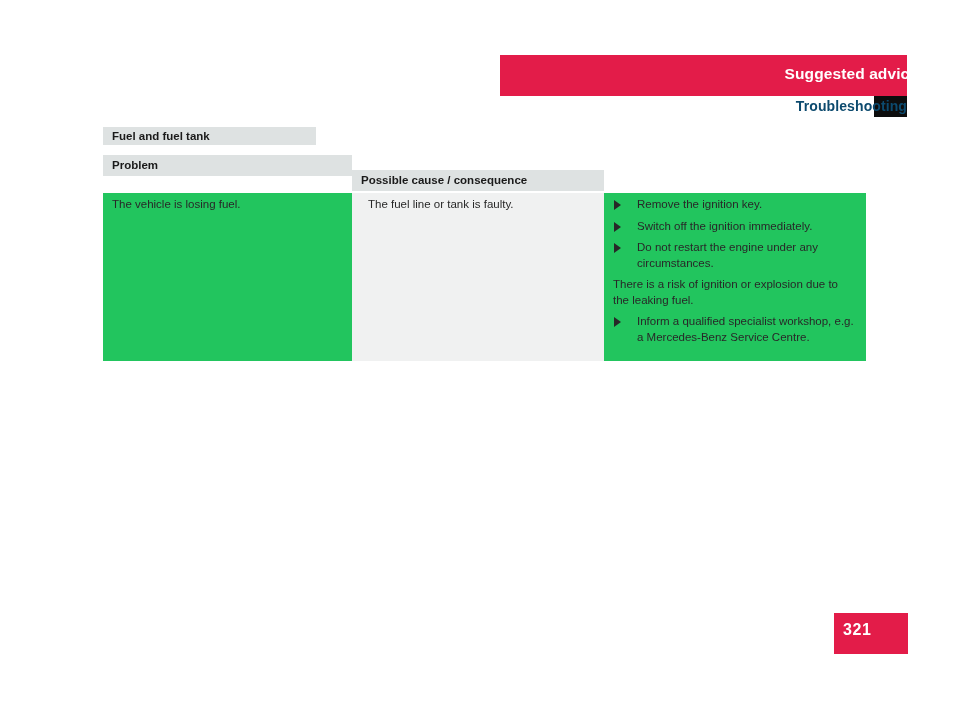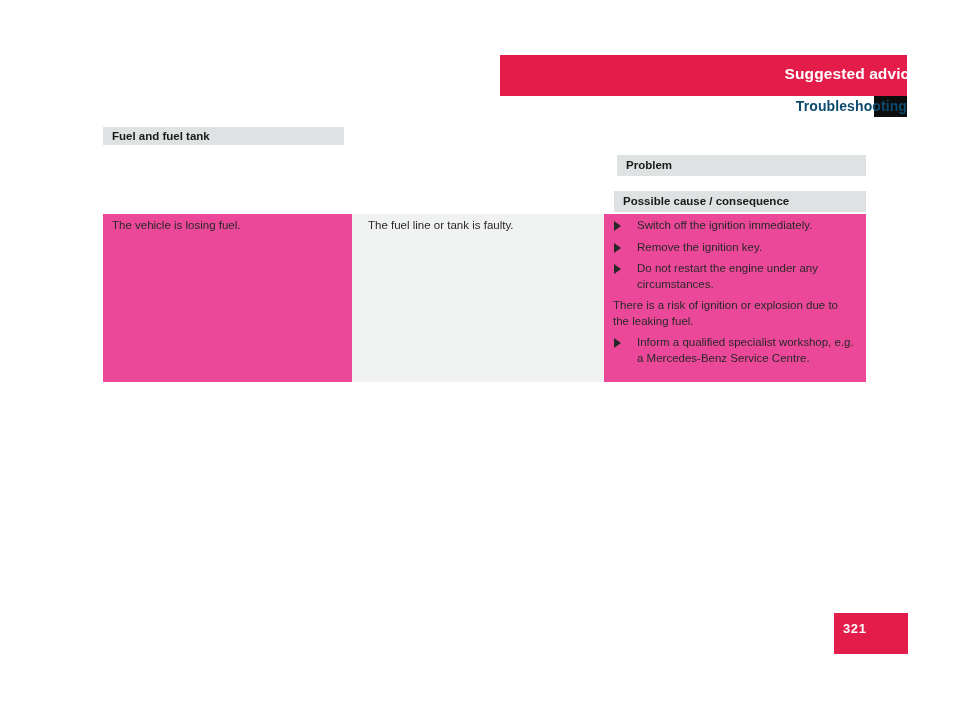--- a/index.html
+++ b/index.html
@@ -61,21 +61,21 @@
     line-height: 1;
     text-align: right;
     white-space: nowrap;
   }
 
   
   .section-bar {
     position: absolute;
     left: 103px;
     top: 127px;
-    width: 241px;
+    width: 213px;
     height: 18px;
     background: #dee2e2;
   }
   .section-bar-label {
     position: absolute;
     left: 9px;
     top: 2px;
     font-size: 11.5px;
     font-weight: bold;
     color: #1a1a1a;
@@ -85,22 +85,21 @@
 
   
   .table {
     position: absolute;
     left: 103px;
     top: 155px;
     width: 763px;
   }
   .table-row {
     display: flex;
-    align-items: flex-end;
-    flex-direction: column;
+    align-items: flex-start;
   }
   .col {
     box-sizing: border-box;
   }
   .col-1 { width: 249px; }
   .col-2 { width: 252px; }
   .col-3 { width: 262px; }
 
   .head-cell {
     background: #dee2e2;
@@ -119,21 +118,21 @@
     display: flex;
   }
   .head-gap .col { background: #ffffff; }
 
   .body-cell {
     padding: 4px 10px 10px 9px;
     font-size: 11.5px;
     color: #282828;
     line-height: 15.5px;
   }
-  .body-cell.shade-dark { background: #ec4899; }
+  .body-cell.shade-dark { background: #22c55e; }
   .body-cell.shade-light { background: #f0f1f1; padding-left: 16px; }
 
   .body-row {
     display: flex;
     align-items: stretch;
     min-height: 154px;
   }
 
   .cell-text {
     display: block;
@@ -176,21 +175,21 @@
     left: 834px;
     top: 613px;
     width: 74px;
     height: 41px;
     background: #e31c49;
   }
   .page-number-label {
     position: absolute;
     left: 9px;
     top: 9px;
-    font-size: 13px;
+    font-size: 16px;
     font-weight: bold;
     color: #ffffff;
     letter-spacing: 0.6px;
     line-height: 1;
   }
   .watermark {
     position: absolute;
     right: 18px;
     top: 675px;
     font-size: 25px;
@@ -235,26 +234,26 @@
 
       <div class="col col-2 body-cell shade-light">
         <span class="cell-text">The fuel line or tank is faulty.</span>
       </div>
 
       <div class="col col-3 body-cell shade-dark">
         <ul class="bullet-list">
 
           <li class="bullet-item">
             <span class="bullet-icon"></span>
+            <span>Remove the ignition key.</span>
+          </li>
+
+          <li class="bullet-item">
+            <span class="bullet-icon"></span>
             <span>Switch off the ignition immediately.</span>
-          </li>
-
-          <li class="bullet-item">
-            <span class="bullet-icon"></span>
-            <span>Remove the ignition key.</span>
           </li>
 
           <li class="bullet-item">
             <span class="bullet-icon"></span>
             <span>Do not restart the engine under any circumstances.</span>
           </li>
 
           <li>
             <p class="note-text">There is a risk of ignition or explosion due to the leaking fuel.</p>
           </li>

